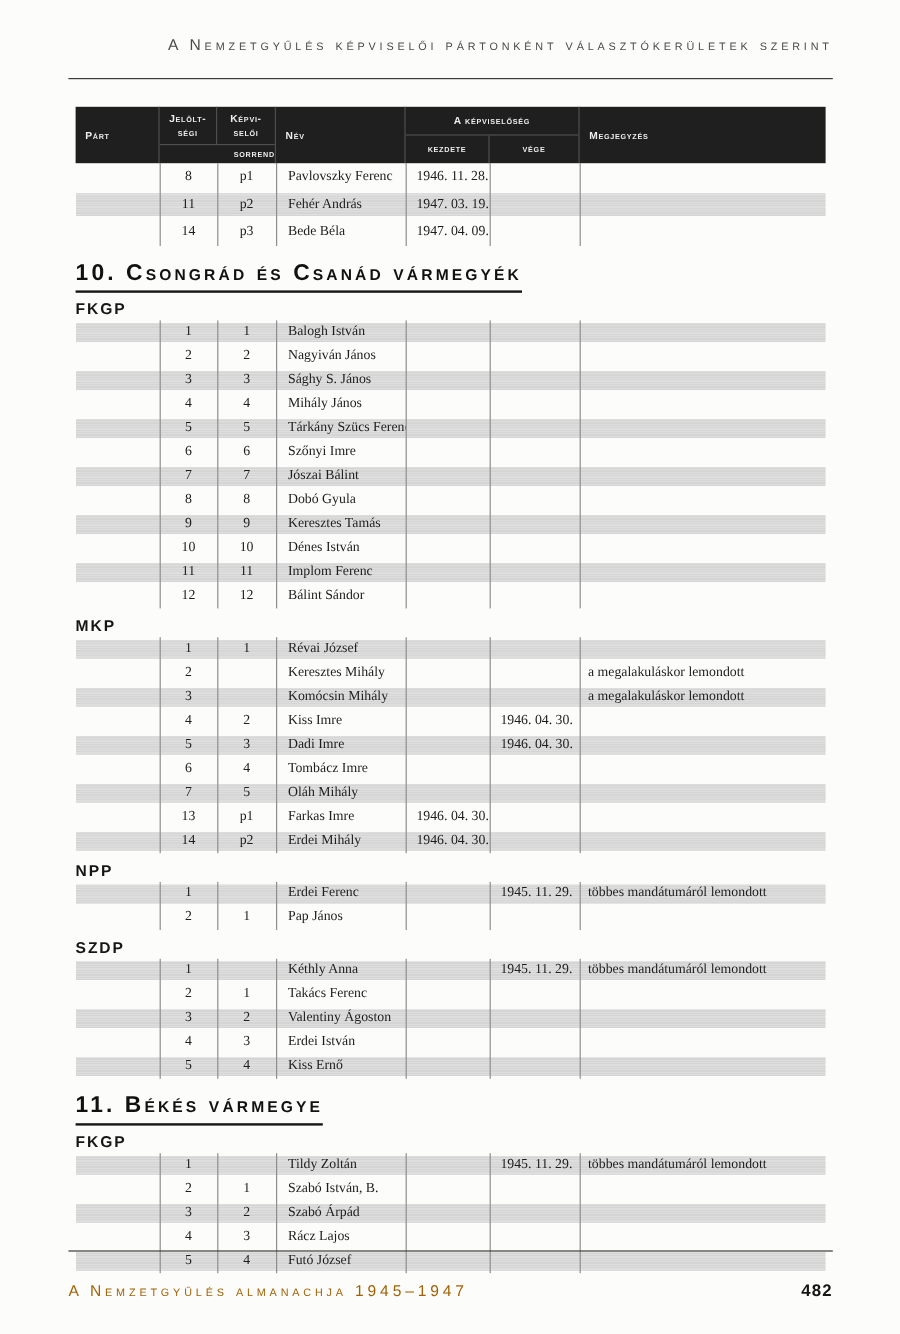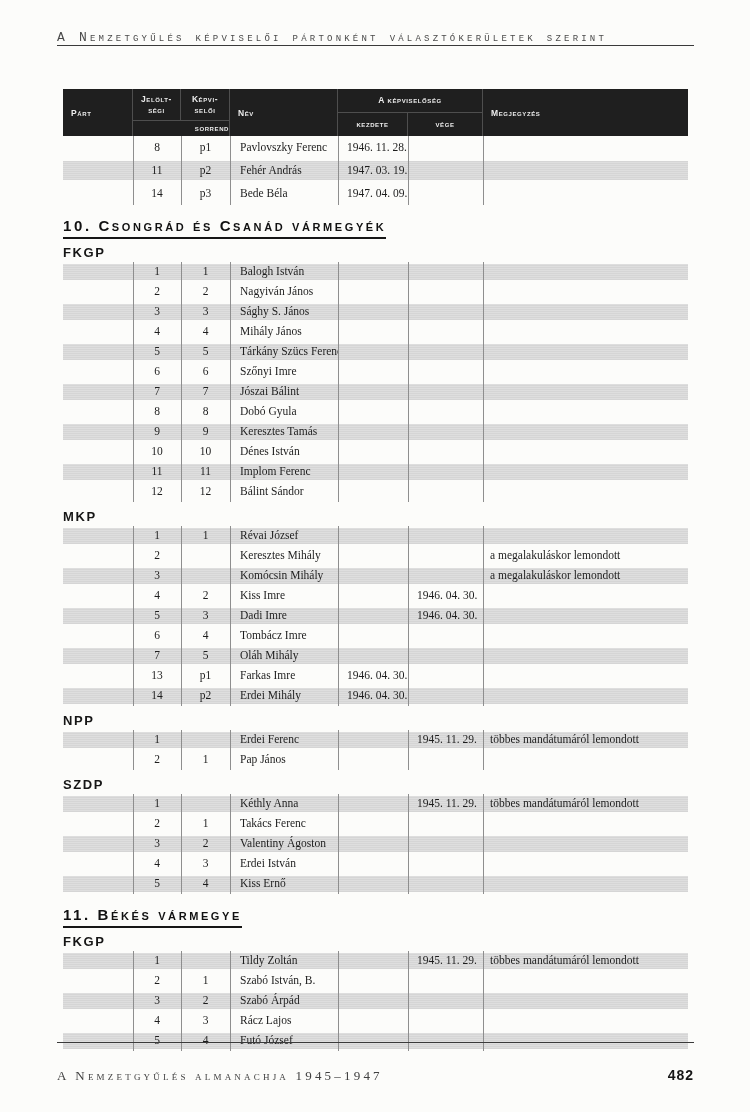--- a/index.html
+++ b/index.html
@@ -3,22 +3,22 @@
 <meta charset="utf-8">
 <style>
   html,body{margin:0;padding:0;background:#ffffff;}
   .page{
     position:relative;width:750px;height:1112px;background:#fcfcfa;
     overflow:hidden;font-family:"Liberation Serif",serif;color:#1d1d1d;
   }
   
   .running-head{
     position:absolute;top:30px;left:57px;width:637px;
-    text-align:left;padding-bottom:0;border-bottom:1.6px solid #3a3a3a;
-    font-family:Liberation Mono, monospace;font-variant:small-caps;
+    text-align:right;padding-bottom:20px;border-bottom:1.6px solid #3a3a3a;
+    font-family:Liberation Sans, sans-serif;font-variant:small-caps;
     font-size:13px;letter-spacing:3.2px;color:#4a4a4a;
   }
   
   .main{position:absolute;top:76px;left:63px;width:625px;}
   
   .thead{
     display:flex;width:625px;height:47px;box-sizing:border-box;
     background:#1f1f1f;color:#ededed;
     font-family:"Liberation Sans",sans-serif;font-variant:small-caps;
     font-weight:bold;font-size:8.5px;letter-spacing:0.6px;
@@ -56,39 +56,39 @@
   .c-nev{width:108px;padding-left:10px;}
   .c-kez{width:70px;padding-left:9px;}
   .c-veg{width:75px;padding-left:9px;}
   .c-megj{flex:1;padding-left:7px;}
   .vlines{position:absolute;inset:0;pointer-events:none;}
   .vl{position:absolute;top:0;bottom:0;width:1px;background:#8e8e8e;}
   
   .section{margin-top:12px;}
   .section-title{
     display:inline-block;font-family:"Liberation Sans",sans-serif;
-    font-variant:small-caps;font-weight:bold;font-size:15px;
+    font-variant:small-caps;font-weight:bold;font-size:19px;
     letter-spacing:2.6px;color:#111;
     padding-bottom:3px;border-bottom:2px solid #161616;margin-bottom:2px;
   }
   .party-label{
     font-family:"Liberation Sans",sans-serif;font-weight:bold;
     font-size:13px;letter-spacing:1.6px;color:#161616;
     margin:7px 0 2px 0;
   }
   .party-label.first{margin-top:4px;}
   .cont-gap{margin-top:13px;}
   
   .footer{
     position:absolute;top:1042px;left:57px;width:637px;
     border-top:1.6px solid #3a3a3a;padding-top:24px;
     display:flex;justify-content:space-between;align-items:baseline;
     font-family:"Liberation Sans",sans-serif;
   }
-  .footer-text{font-variant:small-caps;font-size:13px;letter-spacing:3.2px;color:#404040;font-family:Liberation Serif, serif;}
+  .footer-text{font-variant:small-caps;font-size:13px;letter-spacing:3.2px;color:#a16207;}
   .footer-page{font-weight:bold;font-size:14px;letter-spacing:1px;color:#161616;}
 </style>
 </head>
 <body>
 
 <div class="page">
 
   <div class="running-head">A Nemzetgyűlés képviselői pártonként választókerületek szerint</div>
 
   <div class="main">

